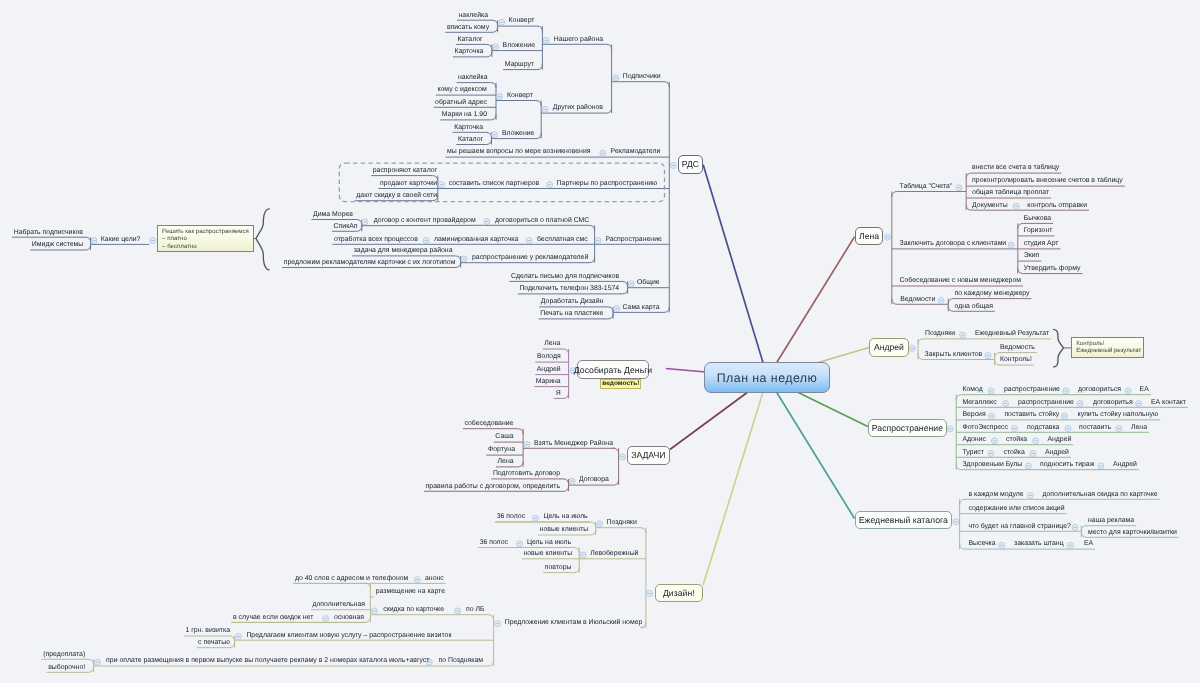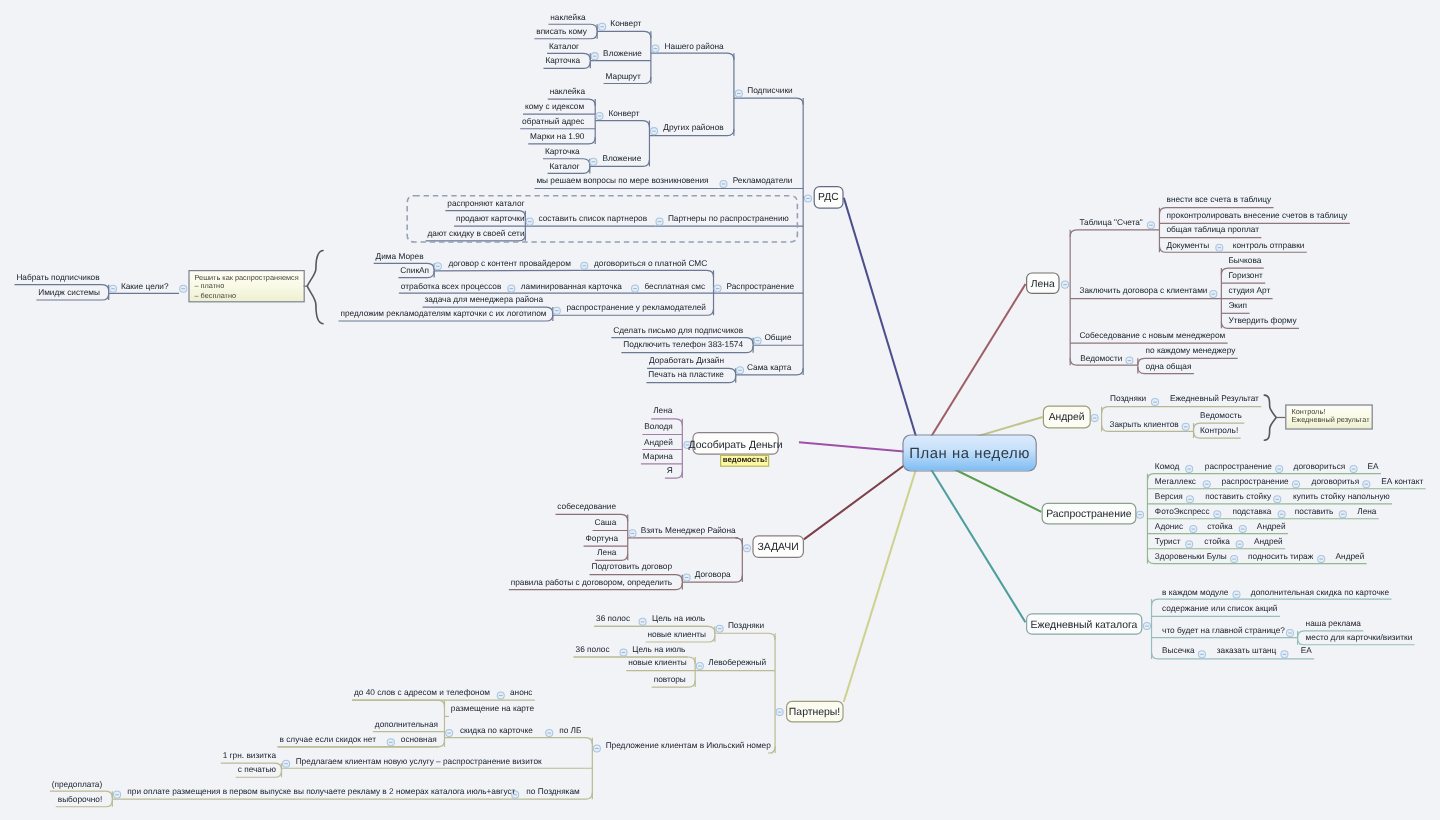--- a/index.html
+++ b/index.html
@@ -470,21 +470,21 @@
       <g>
         <circle cx="622.5" cy="456.9" r="2.95" fill="#e4eef8" stroke="#aac4df" stroke-width="0.85"></circle>
         <line x1="621" y1="456.9" x2="624" y2="456.9" stroke="#9ab6d2" stroke-width="0.85"></line>
       </g>
       <g>
         <circle cx="572.9" cy="370.79999999999995" r="2.95" fill="#e4eef8" stroke="#aac4df" stroke-width="0.85"></circle>
         <line x1="571.4" y1="370.79999999999995" x2="574.4" y2="370.79999999999995" stroke="#9ab6d2" stroke-width="0.85"></line>
       </g>
     </svg>
 
-  <div class="rootbox" id="root-node" style="left: 704px; top: 362px; width: 112px; height: 31px; margin-left: 48px;">План на неделю</div>
+  <div class="rootbox" id="root-node" style="left: 704px; top: 362px; width: 126px; height: 31px;">План на неделю</div>
 
 <div class="lbl r" style="left: 488px; top: 15.5px;">наклейка</div>
     <div class="lbl r" style="left: 489.1px; top: 27.6px;">вписать кому</div>
     <div class="lbl" style="left: 508.6px; top: 21.4px;">Конверт</div>
     <div class="lbl r" style="left: 482.6px; top: 39.7px;">Каталог</div>
     <div class="lbl r" style="left: 483.4px; top: 52.2px;">Карточка</div>
     <div class="lbl" style="left: 502.6px; top: 45.9px;">Вложение</div>
     <div class="lbl r" style="left: 534px; top: 64.9px;">Маршрут</div>
     <div class="lbl" style="left: 553.8px; top: 39.6px;">Нашего района</div>
     <div class="lbl r" style="left: 487.5px; top: 77.9px;">наклейка</div>
@@ -614,21 +614,21 @@
     <div class="lbl r" style="left: 560.3px; top: 344.3px;">Лена</div>
     <div class="lbl r" style="left: 560.7px; top: 357.4px;">Володя</div>
     <div class="lbl r" style="left: 560.7px; top: 369.9px;">Андрей</div>
     <div class="lbl r" style="left: 560.7px; top: 381.9px;">Марина</div>
     <div class="lbl r" style="left: 560.7px; top: 393.7px;">Я</div>
     <div class="mainbox" style="left: 677.7px; top: 155.1px; width: 25.3px; height: 18.8px; border: 1px solid rgb(96, 107, 132); font-size: 8.6px; background: rgb(253, 253, 251);">РДС</div>
     <div class="mainbox" style="left: 854.6px; top: 226.7px; width: 28.8px; height: 18.8px; border: 1px solid rgb(115, 114, 111); font-size: 8.6px; background: rgb(253, 253, 251);">Лена</div>
     <div class="mainbox" style="left: 868.9px; top: 337.9px; width: 40px; height: 19.2px; border: 1px solid rgb(155, 157, 118); font-size: 8.6px; background: rgb(252, 252, 243);">Андрей</div>
     <div class="mainbox" style="left: 867.8px; top: 419px; width: 79.2px; height: 18.2px; border: 1px solid rgb(139, 160, 141); font-size: 8.7px; background: rgb(251, 253, 250);">Распространение</div>
     <div class="mainbox" style="left: 854.5px; top: 511.2px; width: 97.7px; height: 18.1px; border: 1px solid rgb(138, 165, 165); font-size: 8.7px; background: rgb(251, 253, 252);">Ежедневный каталога</div>
-    <div class="mainbox" style="left: 654.5px; top: 583.5px; width: 48.6px; height: 18.4px; border: 1px solid rgb(157, 157, 124); font-size: 8.7px; background: rgb(251, 251, 240);">Партнеры!</div>
+    <div class="mainbox" style="left: 654.5px; top: 583.5px; width: 48.6px; height: 18.4px; border: 1px solid rgb(157, 157, 124); font-size: 8.7px; background: rgb(251, 251, 240);">Дизайн!</div>
     <div class="mainbox" style="left: 626.8px; top: 446.1px; width: 43.1px; height: 18.8px; border: 1px solid rgb(135, 125, 128); font-size: 8.7px; background: rgb(253, 253, 251);">ЗАДАЧИ</div>
     <div class="mainbox" style="left: 577px; top: 360.3px; width: 72px; height: 18.8px; border: 1px solid rgb(138, 128, 136); font-size: 8.7px; background: rgb(253, 253, 251);">Дособирать Деньги</div>
     <div class="note" style="left: 157.1px; top: 225.1px; width: 96.7px; height: 27.1px;">Решить как распространяемся
 – платно
 – бесплатно</div>
     <div class="note" style="left: 1071.2px; top: 337px; width: 72.4px; height: 21.4px;">Контроль!
 Ежедневный результат</div>
     <div class="hl" style="left: 600.3px; top: 379.1px; width: 41.2px; height: 10px;">ведомость!</div>
   </div>
 

